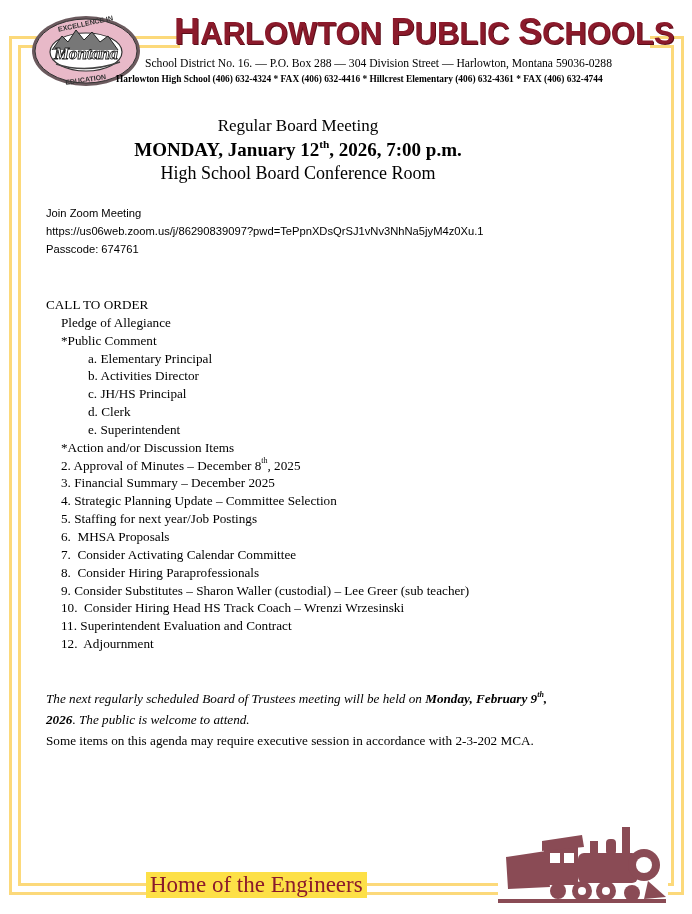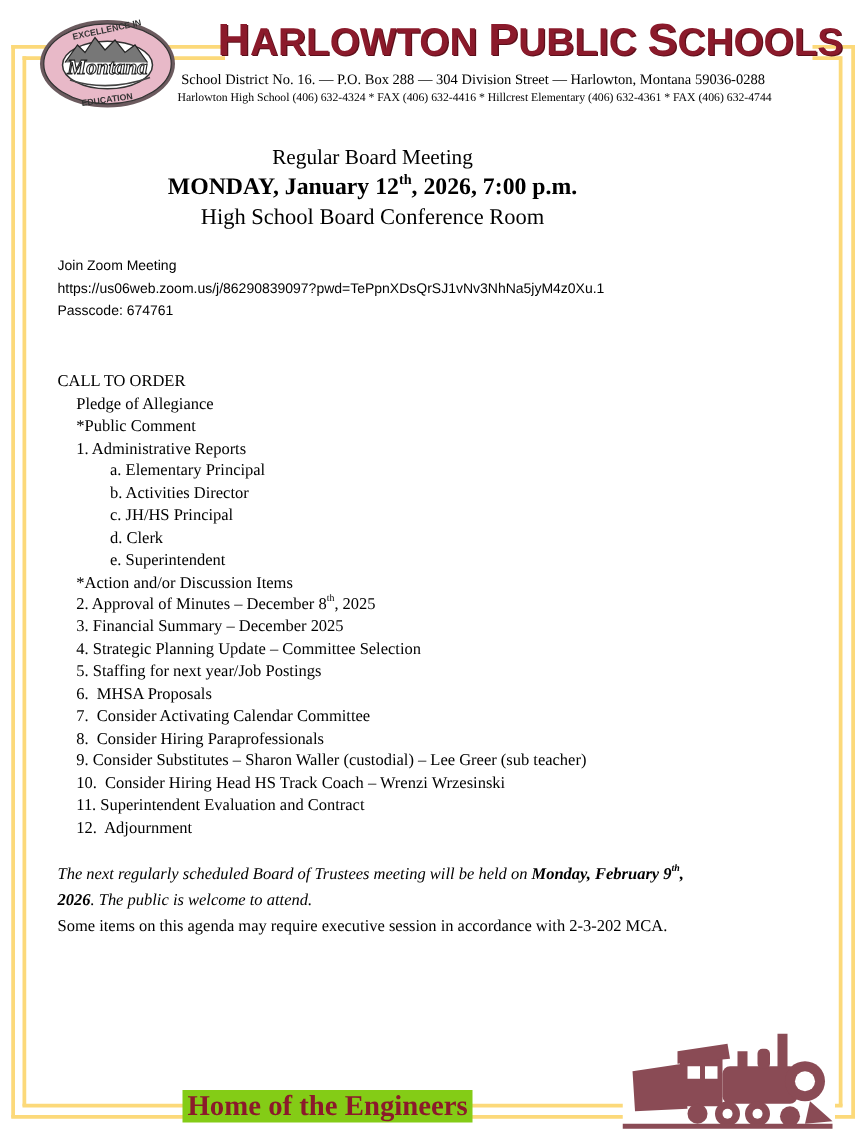--- a/index.html
+++ b/index.html
@@ -15,37 +15,37 @@
     position: absolute; left: 174px; top: 14px; width: 460px;
     font-family: "Liberation Sans", sans-serif; font-weight: bold; color: #8b1a2b;
     font-size: 31px; line-height: 36px; letter-spacing: 0px; white-space: nowrap;
     text-shadow: 1px 1px 0 #5a0f1a;
   }
   .hdr-title .big { font-size: 36px; }
   .hdr-line1 {
     position: absolute; left: 145px; top: 57px; font-size: 11.6px; white-space: nowrap;
   }
   .hdr-line2 {
-    position: absolute; left: 142px; top: 74px; font-size: 9.4px; white-space: nowrap;
+    position: absolute; left: 116px; top: 74px; font-size: 9.4px; white-space: nowrap; font-weight: bold;
   }
   .title-block { position: absolute; left: 0; width: 596px; text-align: center; }
   .t1 { top: 116px; font-size: 17px; }
   .t2 { top: 139px; font-size: 19px; font-weight: bold; }
   .t3 { top: 163px; font-size: 18px; }
   sup { font-size: 0.6em; line-height: 0; position: relative; top: -0.1em; vertical-align: super; }
   .zoom { position: absolute; left: 46px; top: 204px; font-family: "Liberation Sans", sans-serif; font-size: 11.2px; line-height: 18px; }
   .agenda { position: absolute; left: 46px; top: 296px; font-size: 13.2px; line-height: 17.85px; }
   .agenda div { white-space: pre; }
   .ind1 { padding-left: 15px; }
   .ind2 { padding-left: 42px; }
   .footer-note { position: absolute; left: 46px; top: 688px; font-size: 13.2px; line-height: 21px; width: 620px; }
   .footer-note i { font-style: italic; margin-top: 16px; }
   .foot-text {
-    position: absolute; left: 146px; top: 872px; font-size: 23px; color: #8b1a2b; background: #84cc16; padding: 0 4px;
-    white-space: nowrap; font-family: "Liberation Serif", serif; font-weight: bold;
+    position: absolute; left: 146px; top: 872px; font-size: 23px; color: #8b1a2b; background: #fde047; padding: 0 4px;
+    white-space: nowrap; font-family: "Liberation Serif", serif;
   }
   .train { position: absolute; left: 498px; top: 815px; width: 170px; height: 90px; }
 </style>
 </head>
 <body>
 
 <div class="bline" style="left:9px;top:36px;width:674px;height:3px;"></div>
 <div class="bline" style="left:18px;top:45px;width:655px;height:3px;"></div>
 <div class="bline" style="left:9px;top:36px;width:3px;height:858px;"></div>
 <div class="bline" style="left:18px;top:45px;width:3px;height:840px;"></div>
@@ -81,21 +81,20 @@
 <section class="zoom">
   <div>Join Zoom Meeting</div>
   <div>https://us06web.zoom.us/j/86290839097?pwd=TePpnXDsQrSJ1vNv3NhNa5jyM4z0Xu.1</div>
   <div>Passcode: 674761</div>
 </section>
 
 <section class="agenda">
   <div>CALL TO ORDER</div>
   <div class="ind1">Pledge of Allegiance</div>
   <div class="ind1">*Public Comment</div>
-  <div class="ind1">1. Administrative Reports</div>
   <div class="ind2">a. Elementary Principal</div>
   <div class="ind2">b. Activities Director</div>
   <div class="ind2">c. JH/HS Principal</div>
   <div class="ind2">d. Clerk</div>
   <div class="ind2">e. Superintendent</div>
   <div class="ind1">*Action and/or Discussion Items</div>
   <div class="ind1"><span>2. Approval of Minutes – December 8</span><sup>th</sup><span>, 2025</span></div>
   <div class="ind1">3. Financial Summary – December 2025</div>
   <div class="ind1">4. Strategic Planning Update – Committee Selection</div>
   <div class="ind1">5. Staffing for next year/Job Postings</div>

